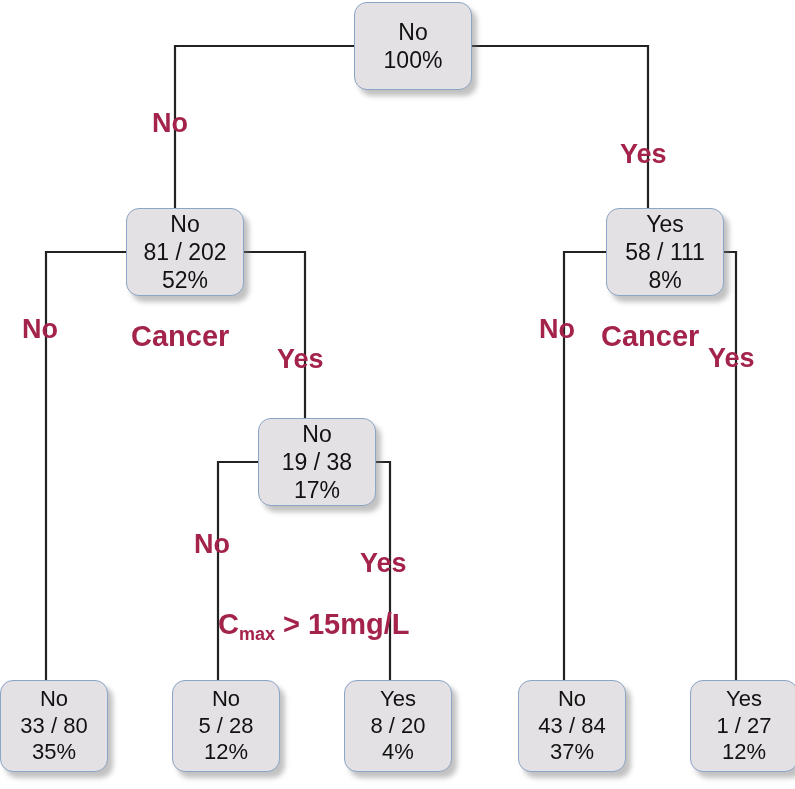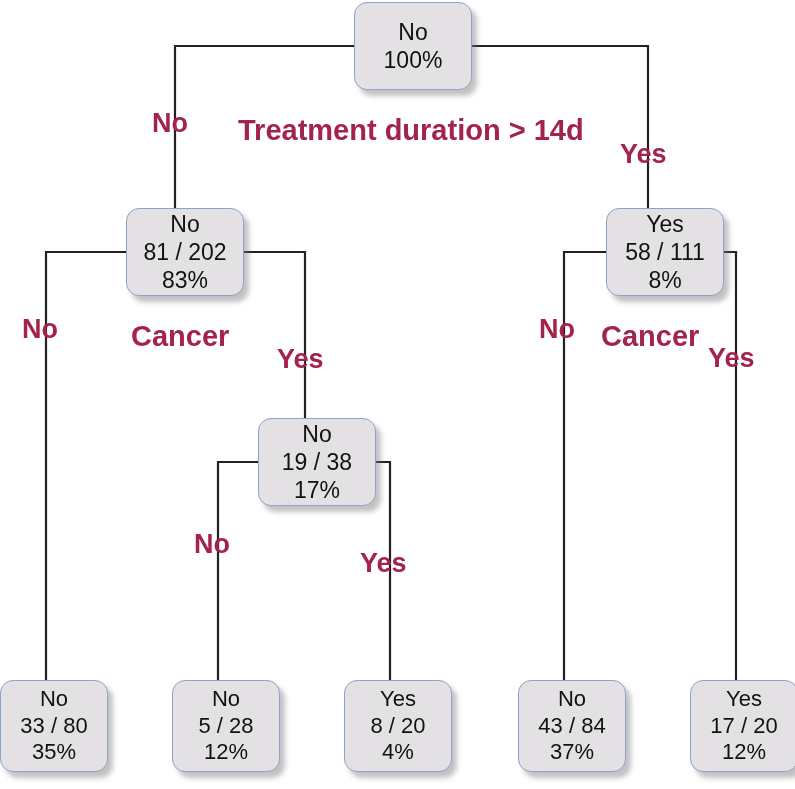--- a/index.html
+++ b/index.html
@@ -102,27 +102,26 @@
     <path d="M 258 462 L 218 462 L 218 680"></path>
     <path d="M 376 462 L 390 462 L 390 680"></path>
   </svg>
 
   <div class="node big" style="left:354px; top:2px;">
     <span class="nline">No</span>
     <span class="nline">100%</span>
   </div>
 
   <div class="edge-label yn" style="left:152px; top:108px;">No</div>
-  <div class="edge-label split" style="left:238px; top:114px;">Treatment duration &gt; 14d</div>
   <div class="edge-label yn" style="left:620px; top:139px;">Yes</div>
 
   <div class="node big" style="left:126px; top:208px;">
     <span class="nline">No</span>
     <span class="nline">81 / 202</span>
-    <span class="nline">83%</span>
+    <span class="nline">52%</span>
   </div>
 
   <div class="node big" style="left:606px; top:208px;">
     <span class="nline">Yes</span>
     <span class="nline">58 / 111</span>
     <span class="nline">8%</span>
   </div>
 
   <div class="edge-label yn" style="left:22px; top:314px;">No</div>
   <div class="edge-label split" style="left:131px; top:320px;">Cancer</div>
@@ -133,20 +132,21 @@
   <div class="edge-label yn" style="left:708px; top:343px;">Yes</div>
 
   <div class="node big" style="left:258px; top:418px;">
     <span class="nline">No</span>
     <span class="nline">19 / 38</span>
     <span class="nline">17%</span>
   </div>
 
   <div class="edge-label yn" style="left:194px; top:529px;">No</div>
   <div class="edge-label yn" style="left:360px; top:548px;">Yes</div>
+  <div class="edge-label split" style="left:218px; top:608px;"><span>C</span><sub>max</sub><span> &gt; 15mg/L</span></div>
 
   <div class="node leaf" style="left:0px; top:680px;">
     <span class="nline">No</span>
     <span class="nline">33 / 80</span>
     <span class="nline">35%</span>
   </div>
 
   <div class="node leaf" style="left:172px; top:680px;">
     <span class="nline">No</span>
     <span class="nline">5 / 28</span>
@@ -160,17 +160,17 @@
   </div>
 
   <div class="node leaf" style="left:518px; top:680px;">
     <span class="nline">No</span>
     <span class="nline">43 / 84</span>
     <span class="nline">37%</span>
   </div>
 
   <div class="node leaf" style="left:690px; top:680px;">
     <span class="nline">Yes</span>
-    <span class="nline">17 / 20</span>
+    <span class="nline">1 / 27</span>
     <span class="nline">12%</span>
   </div>
 
 </div>
 
 </body></html>

